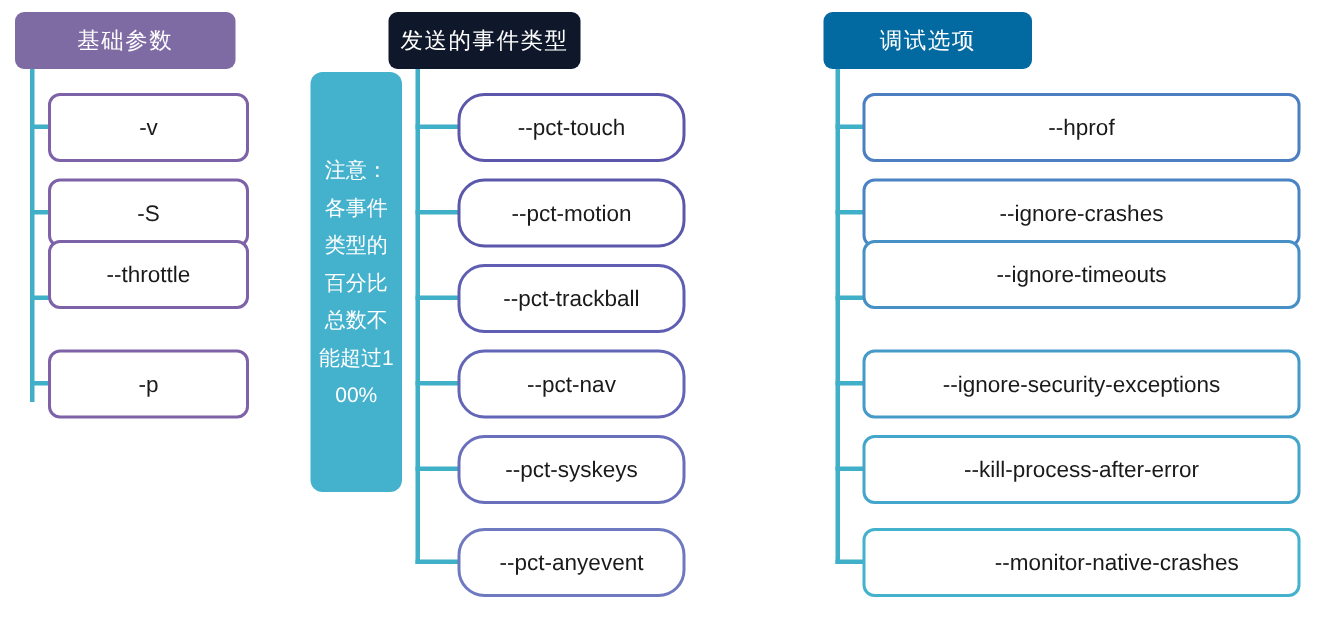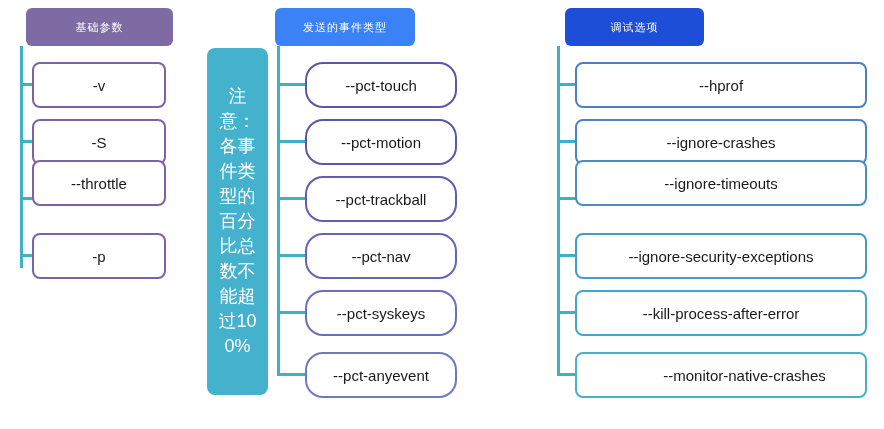--- a/index.html
+++ b/index.html
@@ -10,29 +10,28 @@
     overflow:hidden;
     position:relative;
   }
   #stage{position:absolute;left:0;top:0;width:884px;height:429px;}
 
   
   .header{
     position:absolute;
     border-radius:6px;
     color:#ffffff;
-    font-size:11px;
+    font-size:15px;
     display:flex;align-items:center;justify-content:center;
     letter-spacing:1px;
     box-sizing:border-box;
-    margin-left:16px;
   }
   #hdr-basic   {left:10px; top:8px;  width:147px; height:38px; background:#7f6ba4;}
-  #hdr-events  {left:259px;top:8px;  width:140px; height:38px; background:#3b82f6;}
-  #hdr-debug   {left:549px;top:8px;  width:139px; height:38px; background:#1d4ed8;}
+  #hdr-events  {left:259px;top:8px;  width:128px; height:38px; background:#0f172a;}
+  #hdr-debug   {left:549px;top:8px;  width:139px; height:38px; background:#0369a1;}
 
   
   .trunk{position:absolute;width:3px;background:#3fb0c8;}
   #trunk-basic {left:20px; top:46px; height:222px;}
   #trunk-events{left:277px;top:46px; height:330px;}
   #trunk-debug {left:557px;top:46px; height:330px;}
 
   
   .stub{position:absolute;height:3px;background:#3fb0c8;}
 
@@ -48,25 +47,25 @@
     box-sizing:border-box;
     white-space:nowrap;
   }
   .col1 .box{left:32px;  width:134px; height:46px;}
   .col2 .box{left:305px; width:152px; height:46px;border-radius:18px;}
   .col3 .box{left:575px; width:292px; height:46px;}
 
   
   #note{
     position:absolute;
-    left:207px;top:48px;width:61px;height:347px;
+    left:207px;top:48px;width:61px;height:280px;
     background:#45b2cd;
     border-radius:8px;
     color:#ffffff;
-    font-size:18px;
+    font-size:14px;
     line-height:25px;
     display:flex;align-items:center;justify-content:center;
     text-align:center;
     box-sizing:border-box;
     padding:0 4px;
     word-break:break-all;
   }
 </style>
 </head>
 <body>

